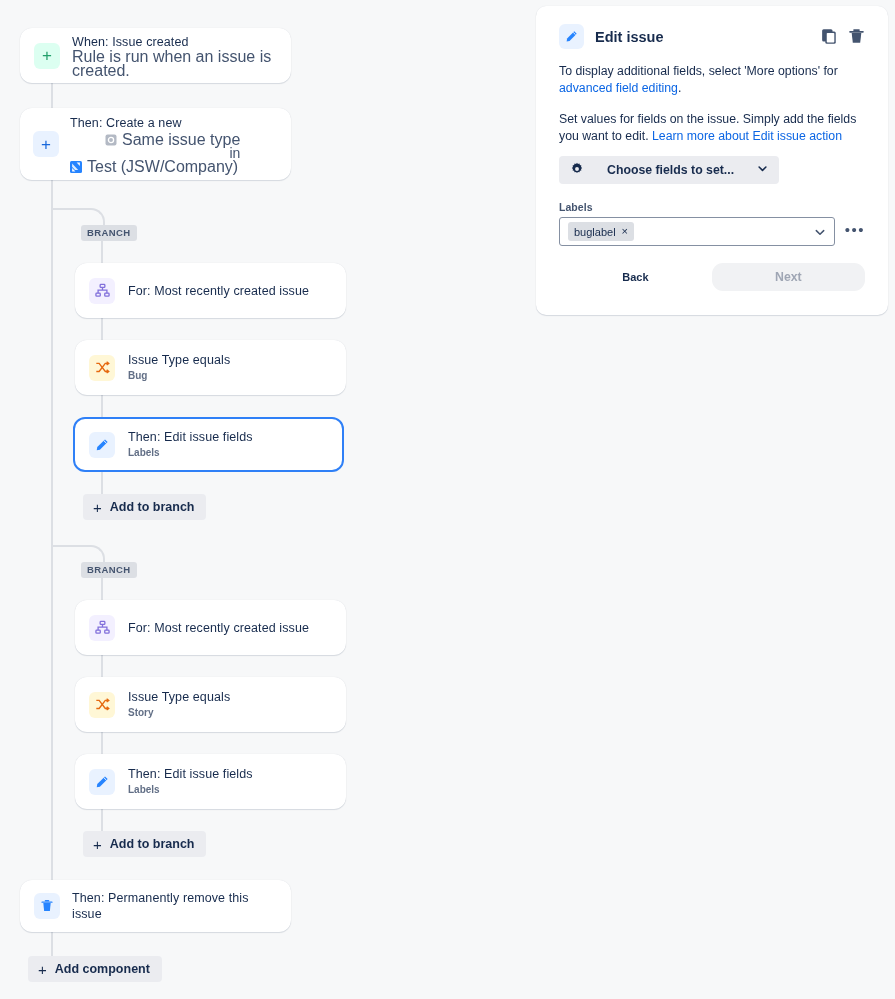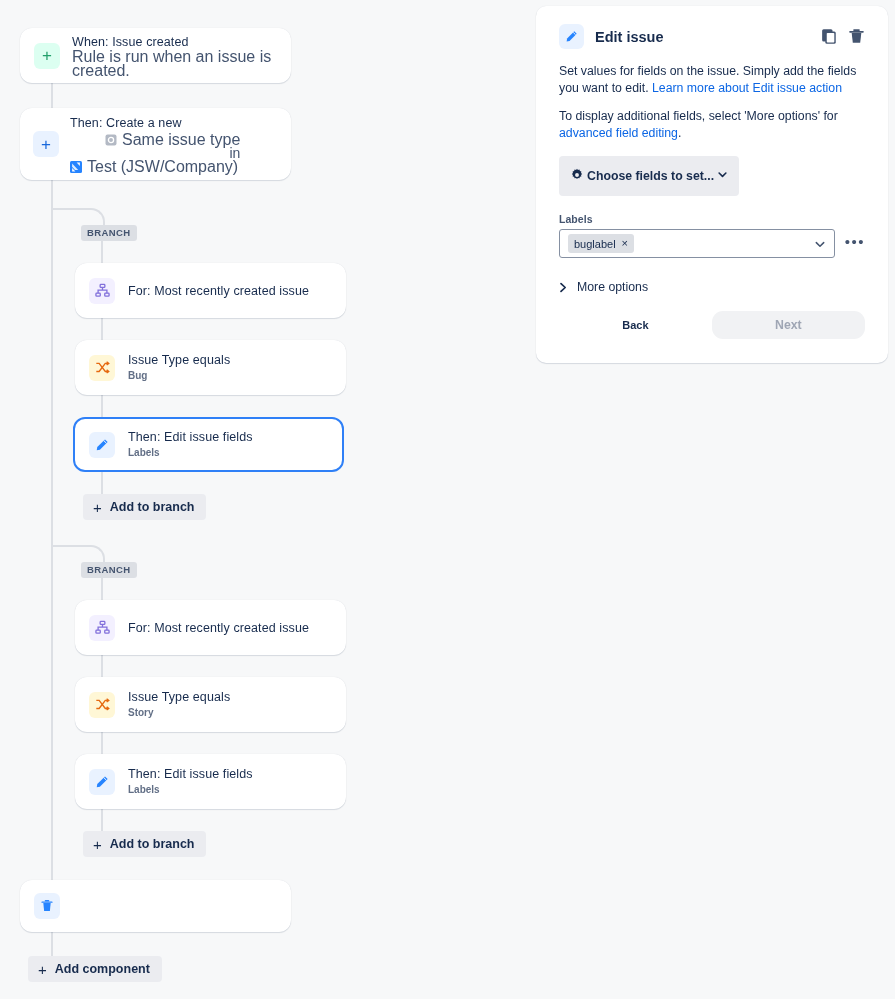--- a/index.html
+++ b/index.html
@@ -225,24 +225,24 @@
   .lnk {
     color: #0c66e4;
     text-decoration: none;
     cursor: pointer;
   }
 
   .choose-btn {
     background: #ebecf0;
     border: none;
     border-radius: 4px;
-    height: 40px;
+    height: 28px;
     display: inline-flex;
     align-items: center;
-    gap: 3px;
+    gap: 23px;
     padding: 0 11px;
     font-family: inherit;
     font-size: 12.3px;
     font-weight: 700;
     color: #172b4d;
     cursor: pointer;
     margin-bottom: 17px;
   }
 
   .field-label {
@@ -509,20 +509,23 @@
   </button>
 
   <div class="card" style="left:20px; top:880px; width:271px; height:52px; padding:0 14px; gap:12px;">
     <div class="card-icon ico-blue">
       <svg width="14" height="14" viewBox="0 0 16 16">
           <path d="M2.4 3.6 H13.6" stroke="#2684ff" stroke-width="1.6" stroke-linecap="round"></path>
           <path d="M6.2 2.0 H9.8" stroke="#2684ff" stroke-width="1.6" stroke-linecap="round"></path>
           <path d="M3.8 4.6 H12.2 L11.3 13.6 H4.7 Z" fill="#2684ff"></path>
         </svg>
     </div>
+    <div class="card-body">
+      <div class="card-title">Then: Permanently remove this issue</div>
+    </div>
   </div>
 
   <button class="add-btn" style="left:28px; top:956px;">
     <span class="plus-ico">+</span>
     <span>Add component</span>
   </button>
 </div>
 
 <div id="edit-panel">
 
@@ -545,23 +548,23 @@
       <span>
         <svg width="17" height="17" viewBox="0 0 18 18">
             <path d="M2.2 4.1 H15.8" stroke="#44546f" stroke-width="1.9" stroke-linecap="round"></path>
             <path d="M6.4 2.2 H11.6" stroke="#44546f" stroke-width="1.9" stroke-linecap="round"></path>
             <path d="M3.9 5.4 H14.1 L12.9 15.6 H5.1 Z" fill="#44546f"></path>
           </svg>
       </span>
     </div>
   </div>
 
+  <p class="panel-p second"><span>To display additional fields, select 'More options' for </span><a class="lnk">advanced field editing</a><span>.</span></p>
+
   <p class="panel-p"><span>Set values for fields on the issue. Simply add the fields you want to edit. </span><a class="lnk">Learn more about Edit issue action</a></p>
-
-  <p class="panel-p second"><span>To display additional fields, select 'More options' for </span><a class="lnk">advanced field editing</a><span>.</span></p>
 
   <button class="choose-btn">
     <span>
       <svg width="14" height="14" viewBox="0 0 16 16">
           <path d="M8 0.9 l1.1 1.3 1.7-.4 .5 1.7 1.7 .5 -.4 1.7 1.3 1.1 -1.3 1.1 .4 1.7 -1.7 .5 -.5 1.7 -1.7-.4 -1.1 1.3 -1.1-1.3 -1.7 .4 -.5-1.7 -1.7-.5 .4-1.7 -1.3-1.1 1.3-1.1 -.4-1.7 1.7-.5 .5-1.7 1.7 .4 Z" fill="#172b4d"></path>
           <circle cx="8" cy="8" r="2.2" fill="#ebecf0"></circle>
         </svg>
     </span>
     <span>Choose fields to set...</span>
     <span>
@@ -580,26 +583,18 @@
       </span>
       <span class="select-caret">
         <svg width="12" height="12" viewBox="0 0 12 12">
             <path d="M2.3 4.6 L6 8.3 L9.7 4.6" fill="none" stroke="#44546f" stroke-width="1.5" stroke-linecap="round" stroke-linejoin="round"></path>
           </svg>
       </span>
     </div>
     <span class="kebab">•••</span>
   </div>
 
-  <div class="more-options">
-    <span class="chev">
-      <svg width="9" height="11" viewBox="0 0 9 11">
-          <path d="M2 1.6 L6.2 5.5 L2 9.4" fill="none" stroke="#172b4d" stroke-width="1.7" stroke-linecap="round" stroke-linejoin="round"></path>
-        </svg>
-    </span>
-    <span class="mo-label">More options</span>
-  </div>
 
   <div class="panel-footer">
     <button class="btn-back">Back</button>
     <button class="btn-next">Next</button>
   </div>
 </div>
 
 </body></html>

